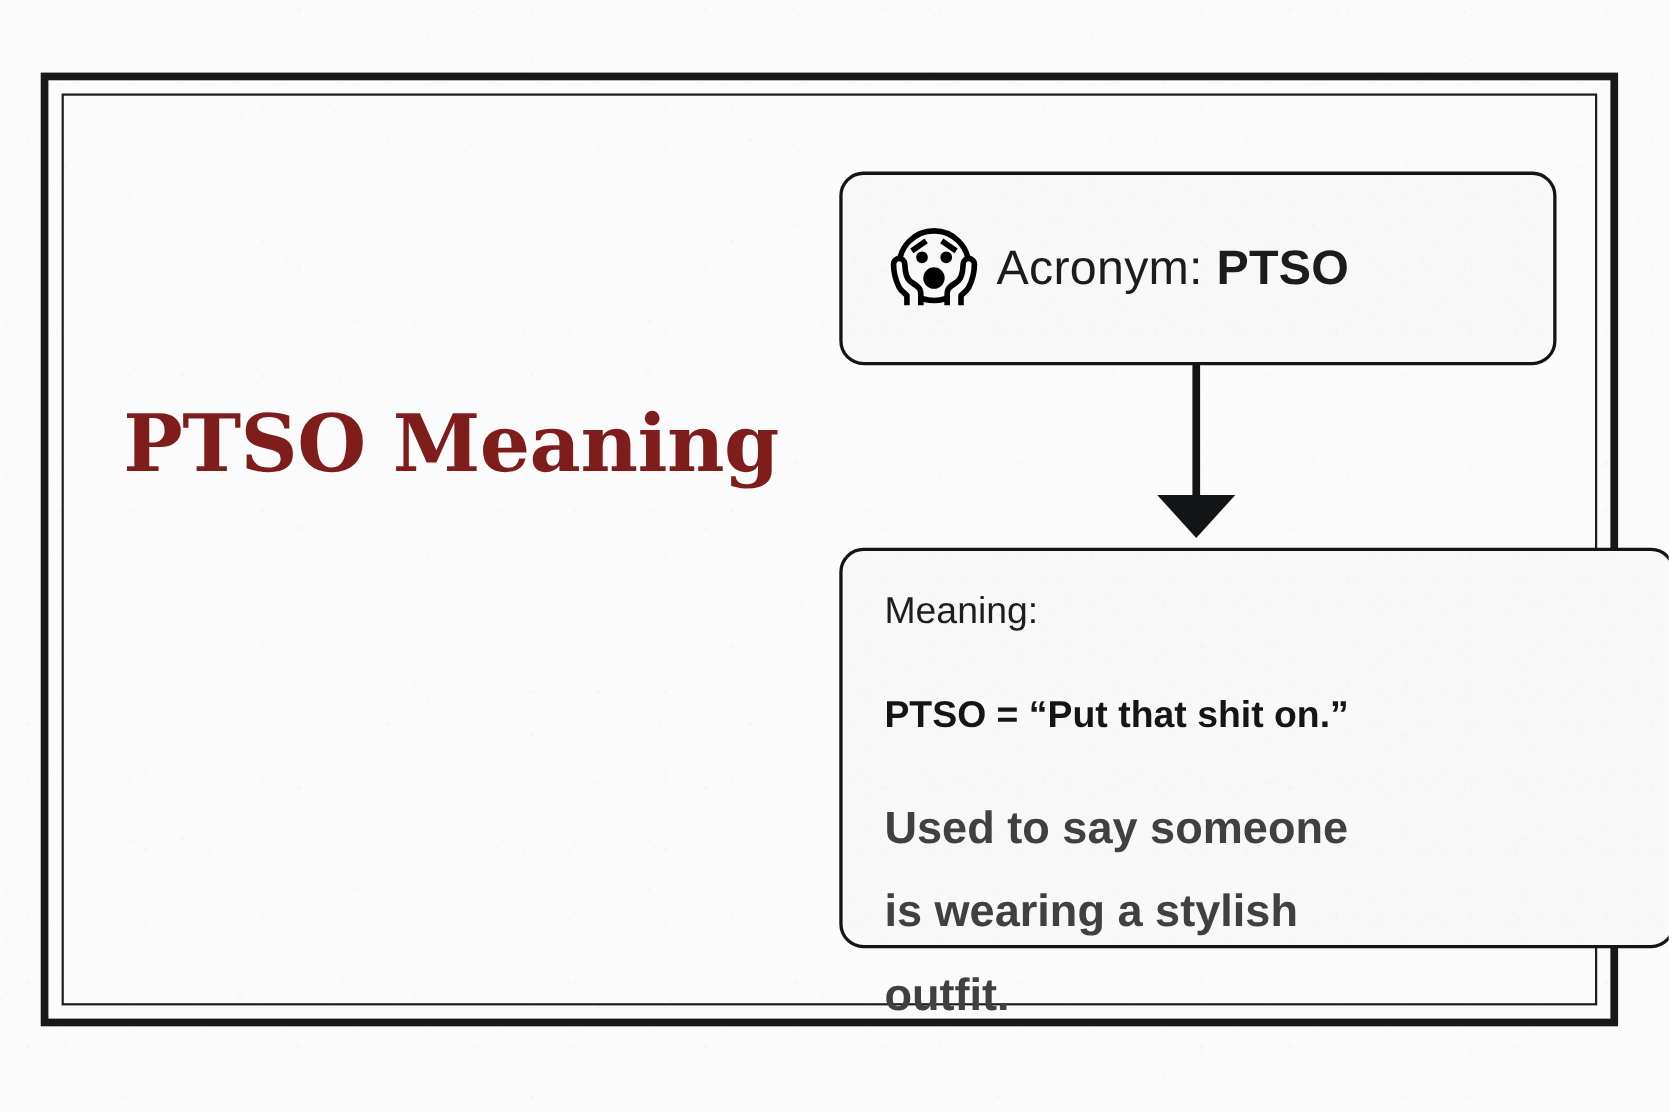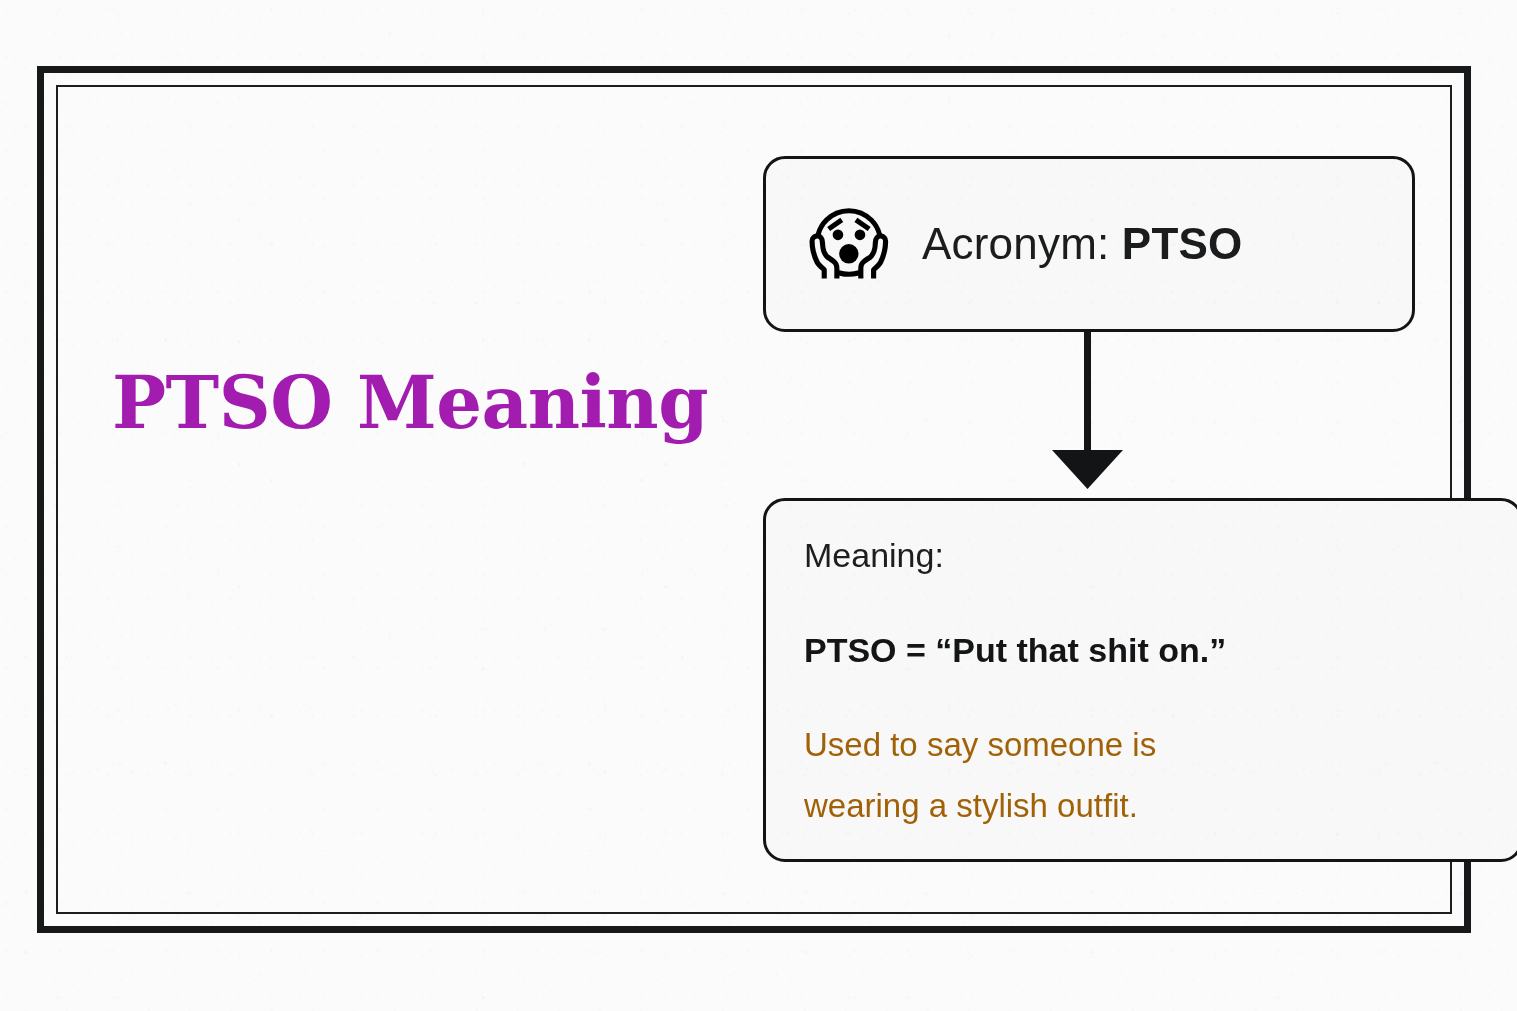--- a/index.html
+++ b/index.html
@@ -62,21 +62,21 @@
     position: absolute;
     left: 60px;
     top: 350px;
     width: 700px;
     z-index: 4;
     text-align: center;
     font-family: "DejaVu Serif", "Liberation Serif", serif;
     font-weight: bold;
     font-size: 72px;
     line-height: 1.48;
-    color: #a21caf;
+    color: #7f1d1d;
     letter-spacing: -0.5px;
   }
   #headline .ln { display: block; }
   #headline .ln2 { margin-top: -6px; }
 
   
   .card {
     position: absolute;
     background: #f8f8f8;
     border: 3.5px solid #121416;
@@ -103,21 +103,21 @@
     
     font-family: "DejaVu Sans", sans-serif;
   }
 
   #acronym-text {
     font-family: "Liberation Sans", sans-serif;
     font-size: 44px;
     color: #1a1c1e;
     letter-spacing: .2px;
     white-space: nowrap;
-    margin-left: 18px;
+    margin-left: 2px;
   }
   #acronym-text .strong { font-weight: bold; }
 
   #meaning-card {
     left: 763px;
     top: 498px;
     width: 760px;
     height: 364px;
     padding: 36px 34px 30px 38px;
   }
@@ -134,25 +134,26 @@
     font-size: 34px;
     font-weight: bold;
     color: #131517;
     margin-top: 58px;
     line-height: 1.1;
     white-space: nowrap;
   }
 
   .m-desc {
     font-family: "Liberation Sans", sans-serif;
-    font-size: 33px;
-    color: #a16207;
+    font-size: 41px;
+    color: #404040;
     margin-top: 44px;
     line-height: 1.86;
     max-width: 430px;
+    font-weight: bold;
   }
 
   
   #connector-arrow {
     position: absolute;
     left: 1042px;
     top: 328px;
     width: 96px;
     height: 166px;
     z-index: 3;

